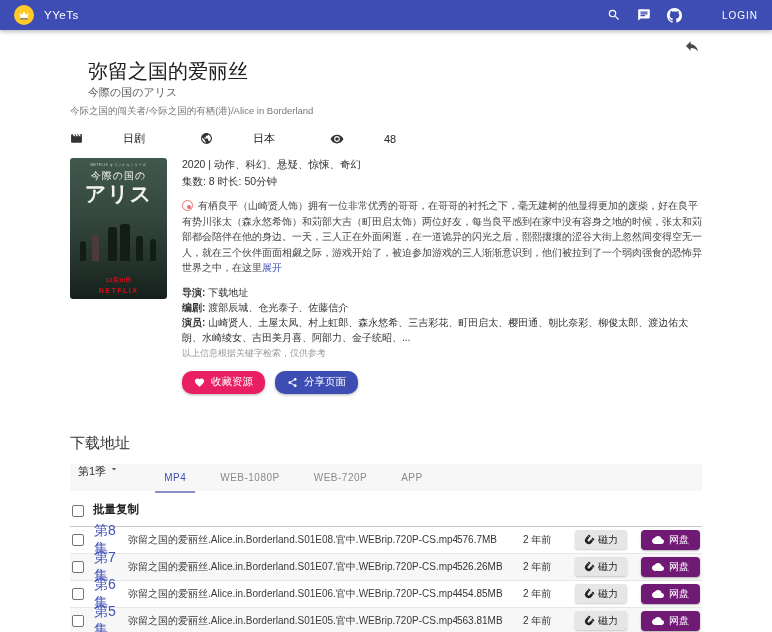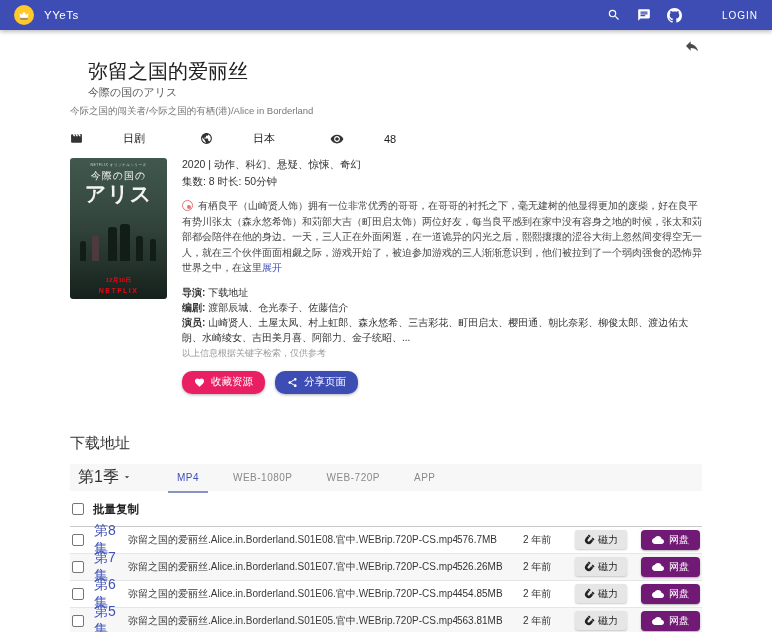--- a/index.html
+++ b/index.html
@@ -68,29 +68,29 @@
   .action-row { margin-top:11px; display:flex; gap:10px; }
   .btn { display:inline-flex; align-items:center; gap:6px; border:none; border-radius:10px; color:#fff;
          font-size:10.5px; padding:0 12px; height:23px; cursor:pointer; font-family:inherit;
          box-shadow:0 1px 3px rgba(0,0,0,.3); }
   .btn-fav { background:#e91e63; }
   .btn-share { background:#3d4db3; }
 
   
   .dl-heading { margin-top:40px; font-size:15px; font-weight:500; color:#333; }
   .tabs-bar { margin-top:11px; background:#f7f7f7; height:27px; display:flex; align-items:stretch; }
-  .season-select { display:flex; align-items:center; font-size:16px; color:#333; padding:0 10px 0 8px;
+  .season-select { display:flex; font-size:11px; color:#333; padding:0 10px 0 8px;
                    cursor:pointer; gap:3px; }
   .tabs { display:flex; margin-left:18px; }
   .tab { display:flex; align-items:center; padding:0 17px; font-size:10px; letter-spacing:.5px; color:#8a8a8a;
          cursor:pointer; position:relative; }
   .tab.active { color:#3f51b5; }
   .tab.active::after { content:""; position:absolute; left:8px; right:8px; bottom:-2px; height:2px; background:#8892c5; }
 
-  .batch-row { display:flex; align-items:center; padding:11px 2px 9px 2px; }
+  .batch-row { display:flex; align-items:flex-end; padding:11px 2px 9px 2px; }
   .cb { width:12px; height:12px; border:1.5px solid #757575; border-radius:2px; background:#fff;
         display:inline-block; flex:none; cursor:pointer; }
   .batch-label { font-size:11.5px; font-weight:700; color:#222; margin-left:9px; }
 
   .table { border-top:1px solid #c9c9c9; }
   .row { display:flex; align-items:center; height:27px; border-bottom:1px solid #e6e6e6; padding:0 2px; }
   .row:nth-child(even) { background:#f7f7f7; }
   .row .ep { width:34px; margin-left:10px; font-size:14px; color:#3f51b5; text-decoration:none; flex:none; cursor:pointer; }
   .row .fn { flex:1; font-size:10px; color:#3a3a3a; white-space:nowrap; overflow:hidden; }
   .row .sz { width:66px; font-size:10px; color:#333; flex:none; }

